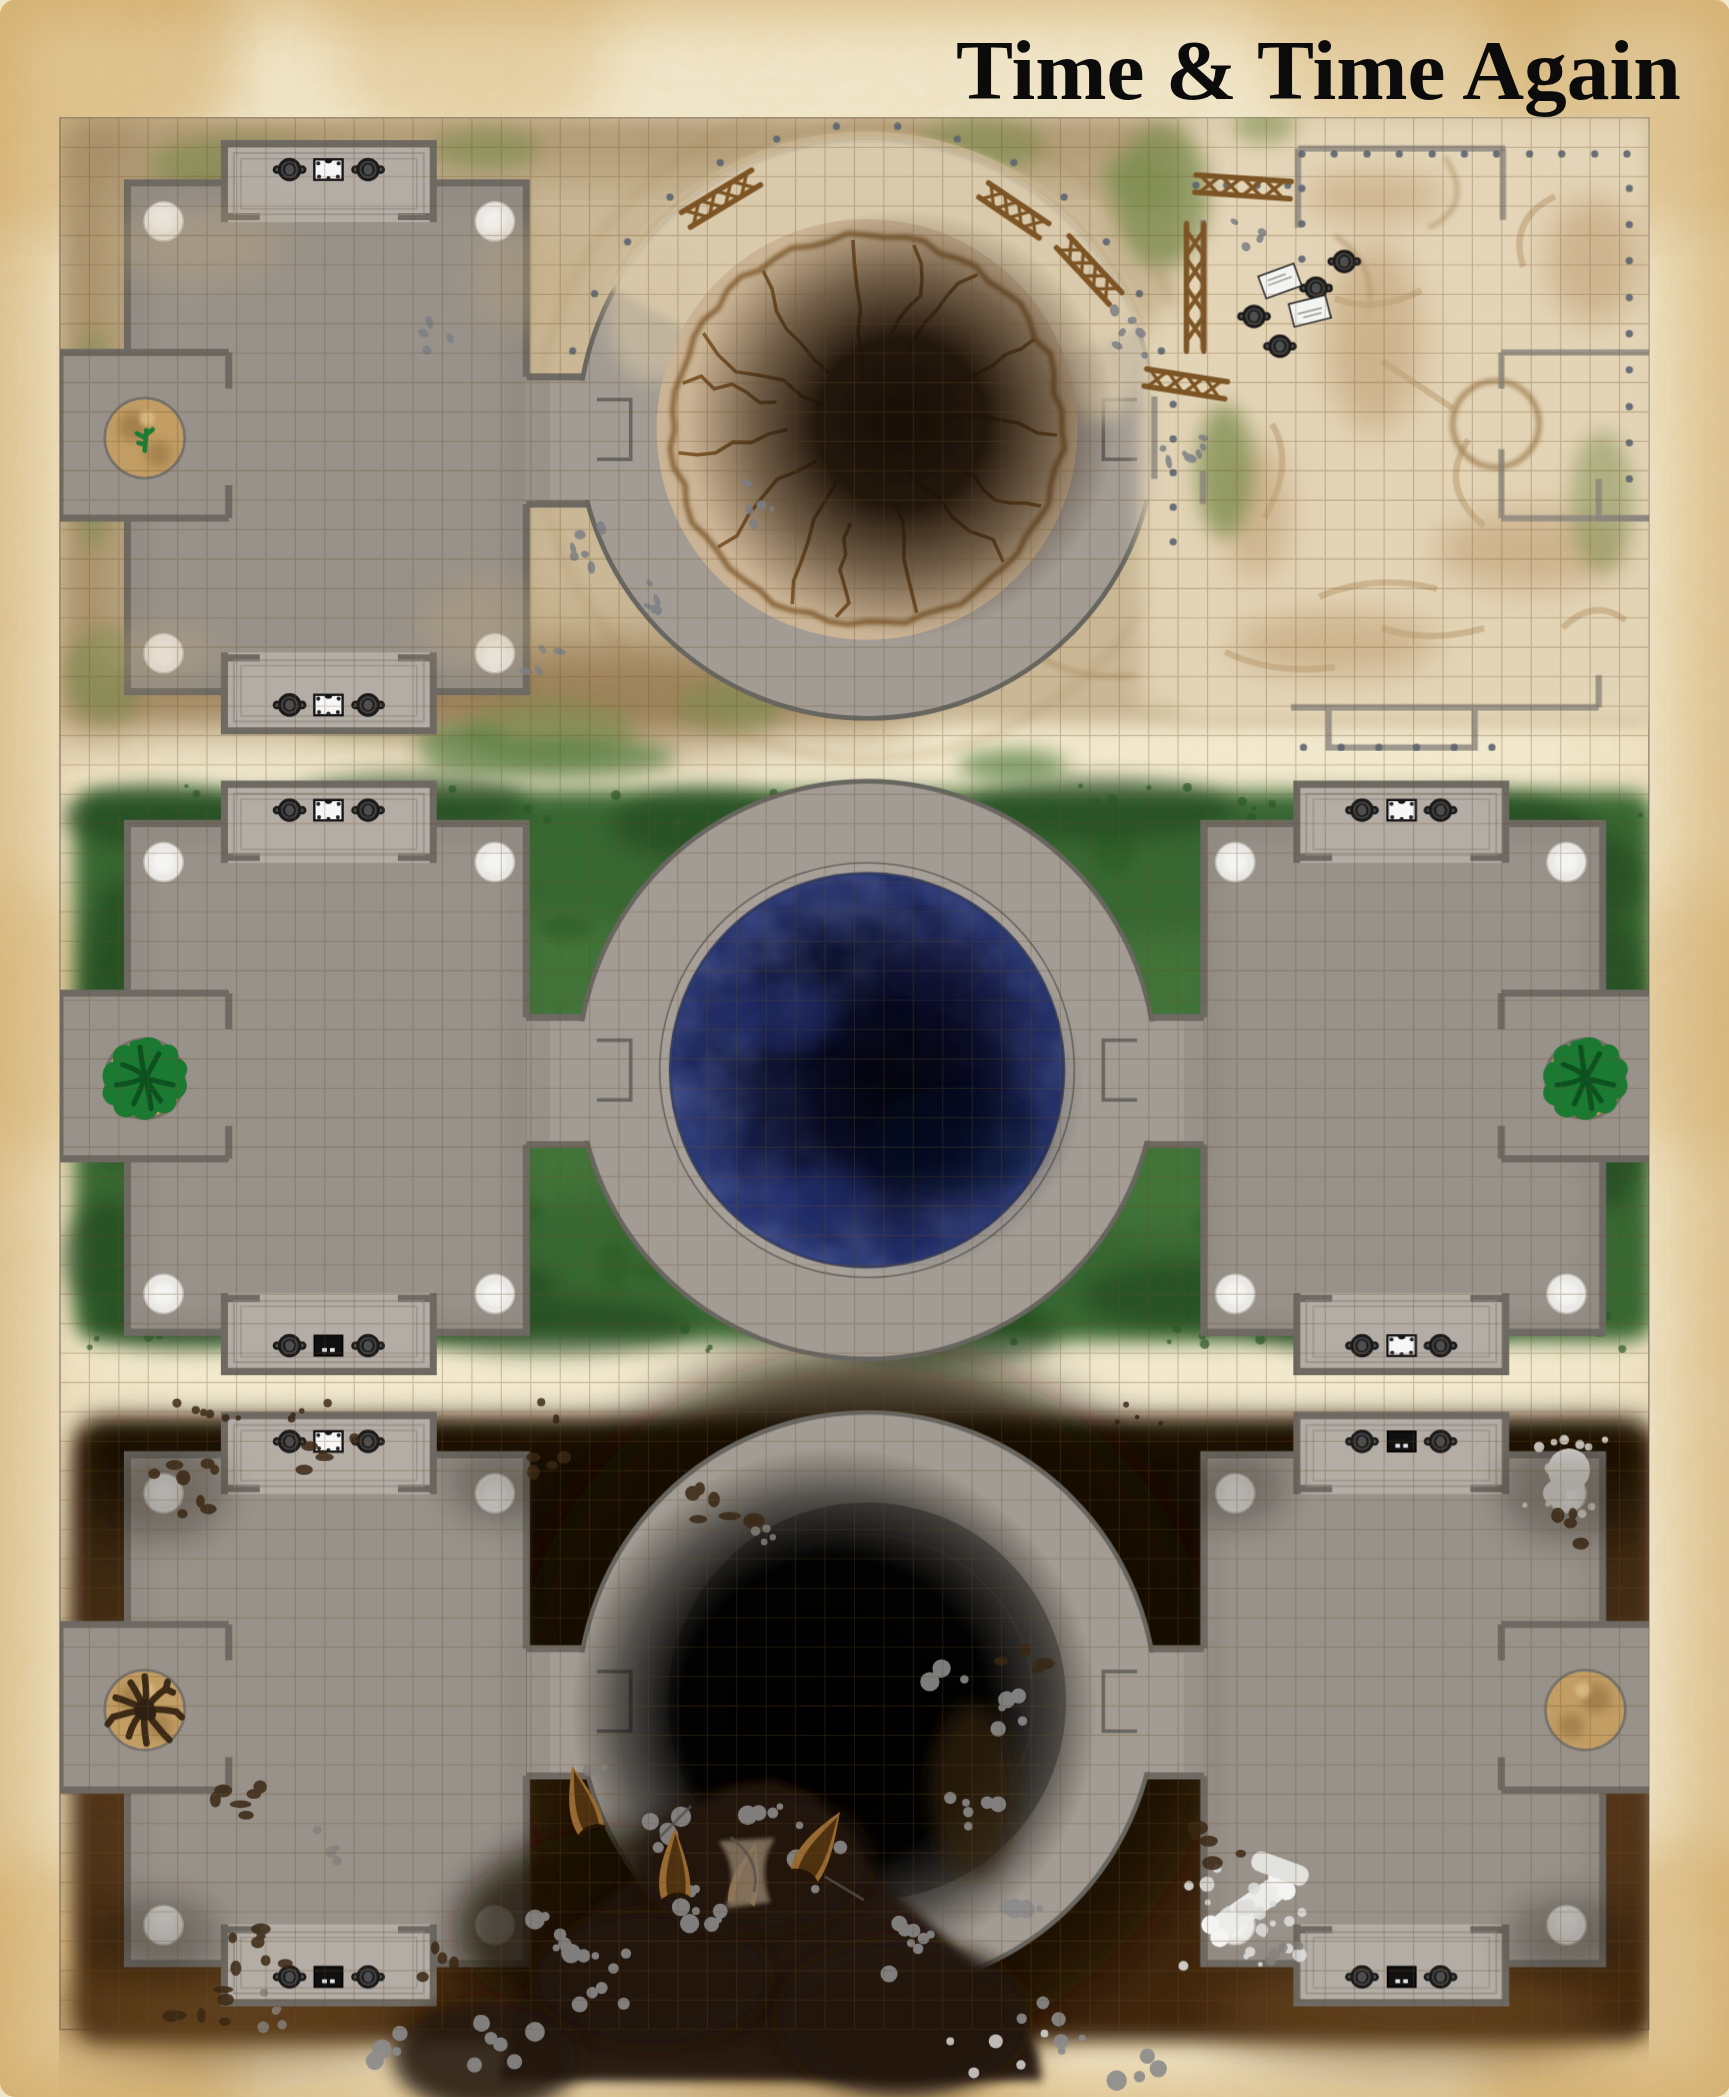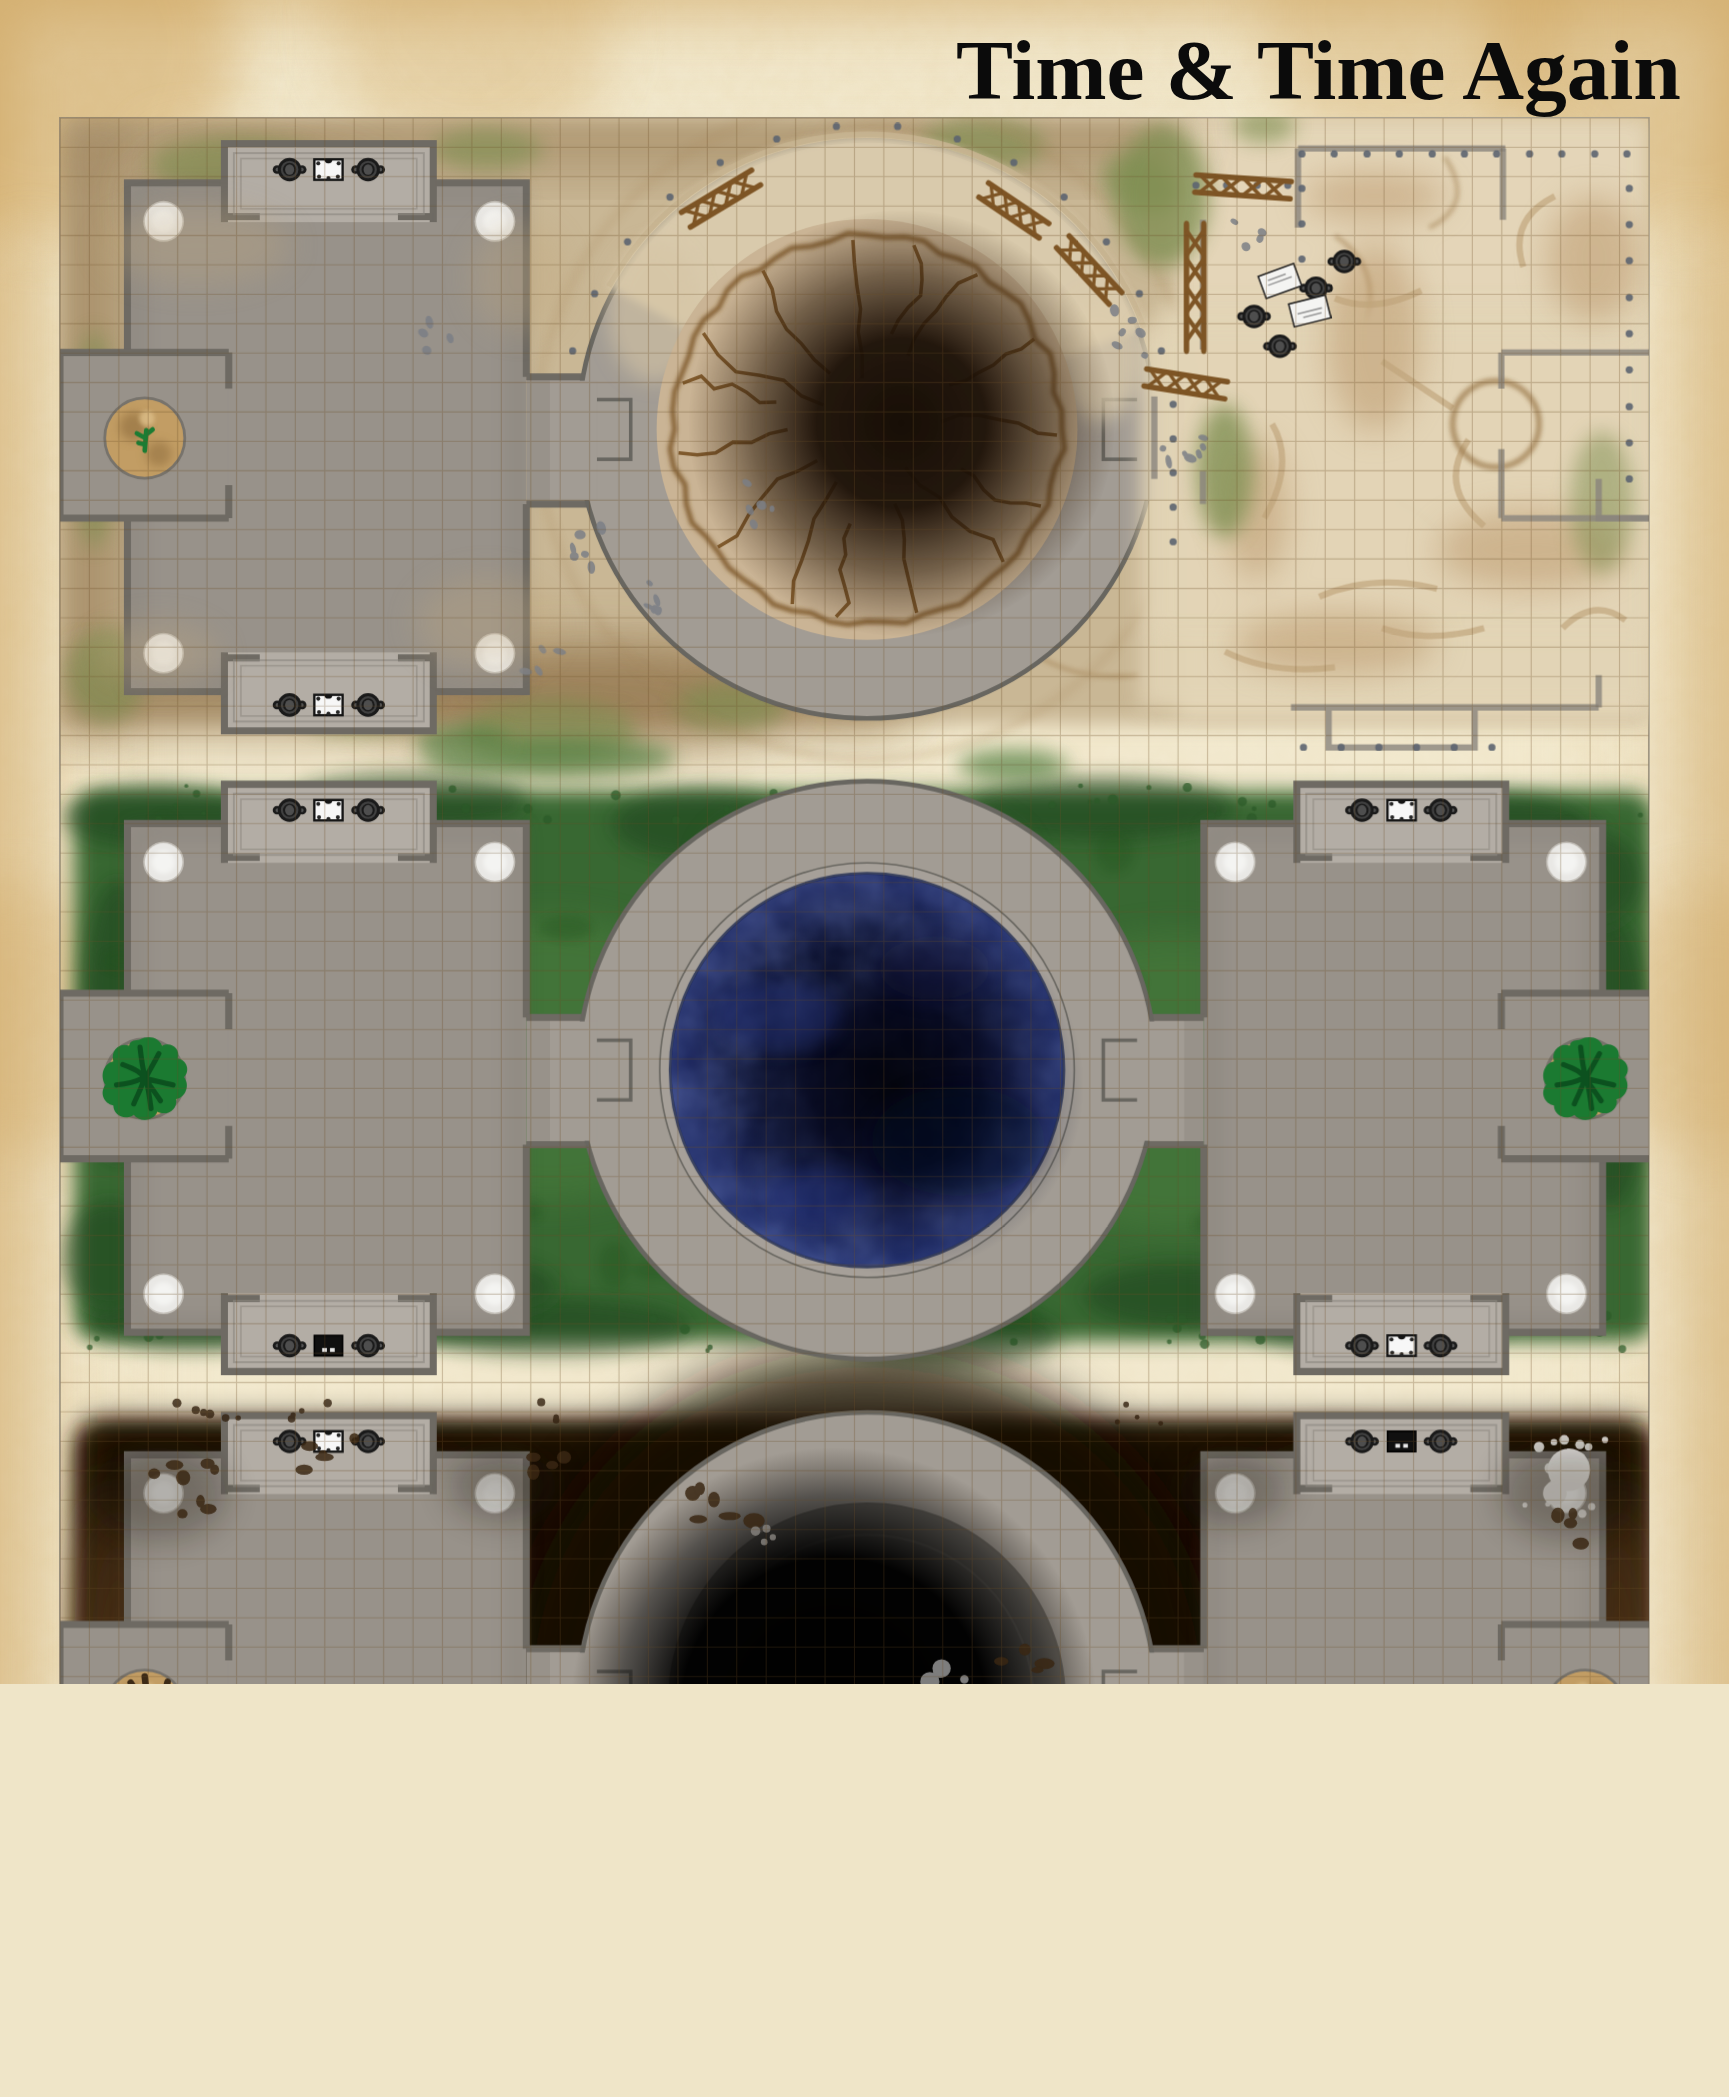--- a/index.html
+++ b/index.html
@@ -1,14 +1,14 @@
 <!DOCTYPE html>
 <html style="font-size:12.6px"><head><meta charset="utf-8"><style>
 html,body{margin:0;padding:0;background:#efe5c8;}
-#page{width:1730px;height:1684px;position:relative;overflow:hidden;font-family:"Liberation Sans",sans-serif;}
+#page{width:1730px;height:2097px;position:relative;overflow:hidden;font-family:"Liberation Sans",sans-serif;border-radius:15px;}
 </style></head><body>
 <div id="page">
 <svg width="1730" height="2097" viewBox="0 0 2203 2671" font-family="Liberation Serif, serif">
 <defs>
 <filter id="b3" x="-40%" y="-40%" width="180%" height="180%">
           <feGaussianBlur stdDeviation="3"></feGaussianBlur>
         </filter>
 <filter id="b6" x="-40%" y="-40%" width="180%" height="180%">
           <feGaussianBlur stdDeviation="6"></feGaussianBlur>
         </filter>

